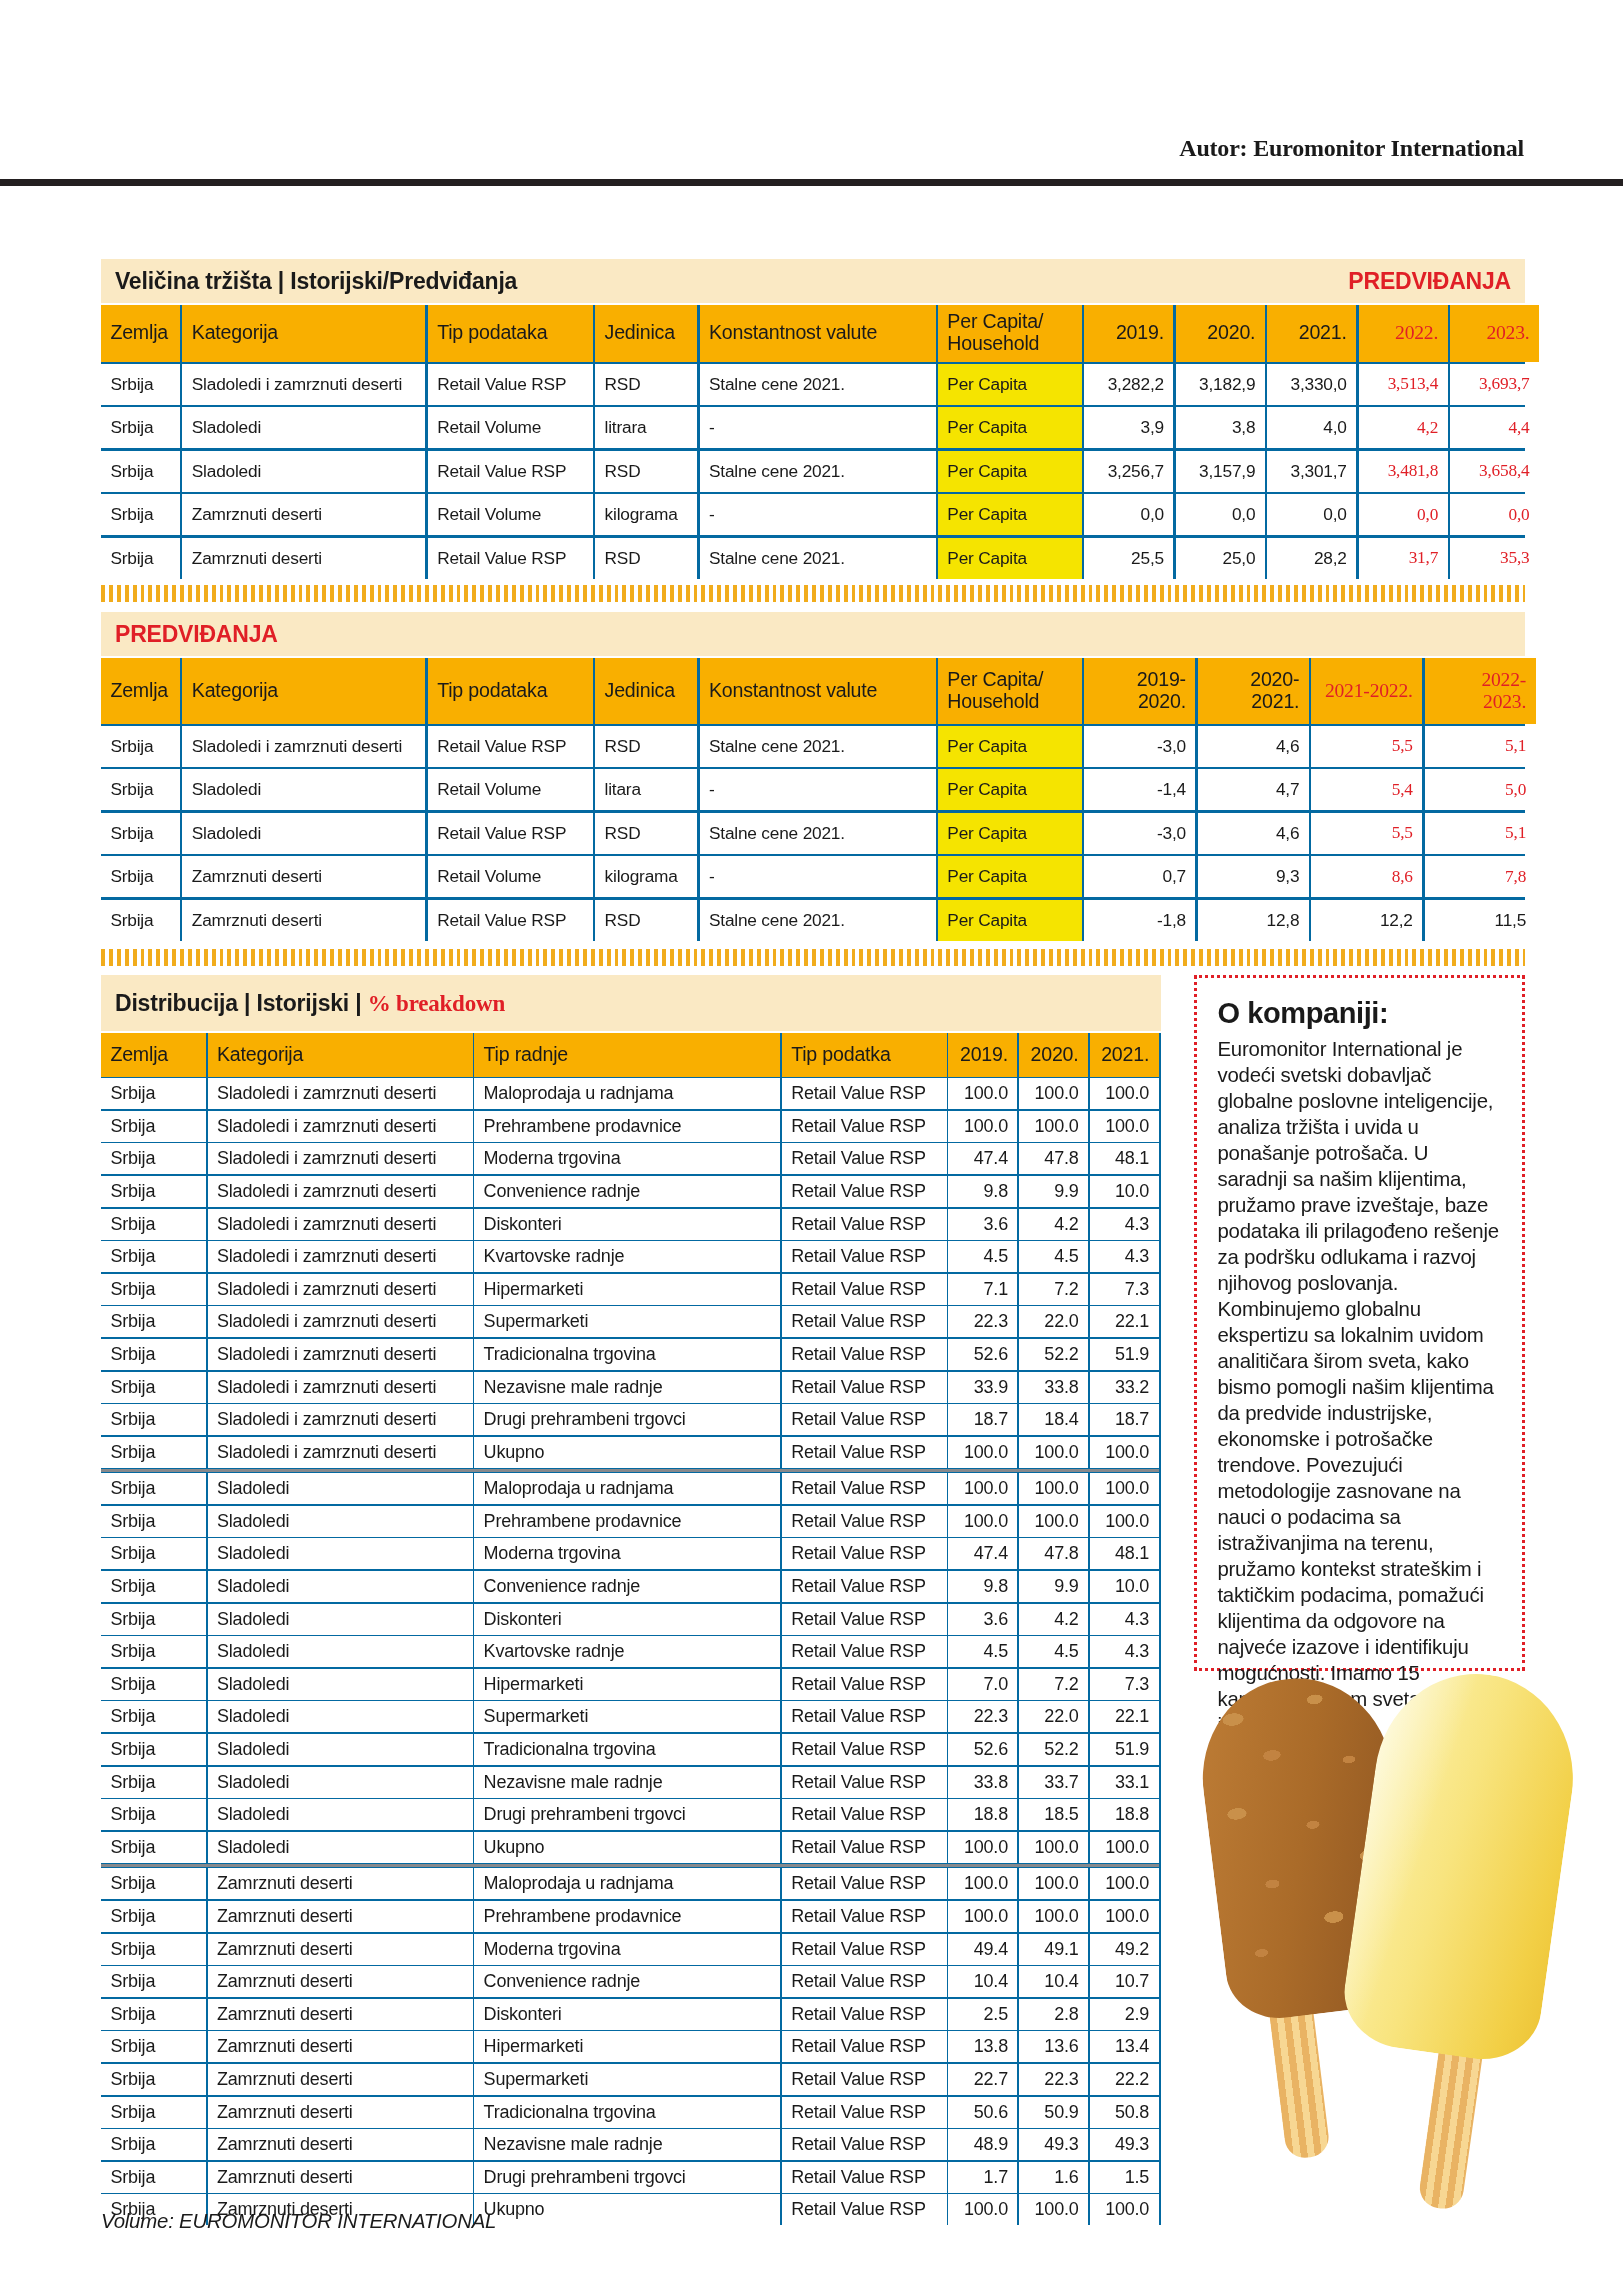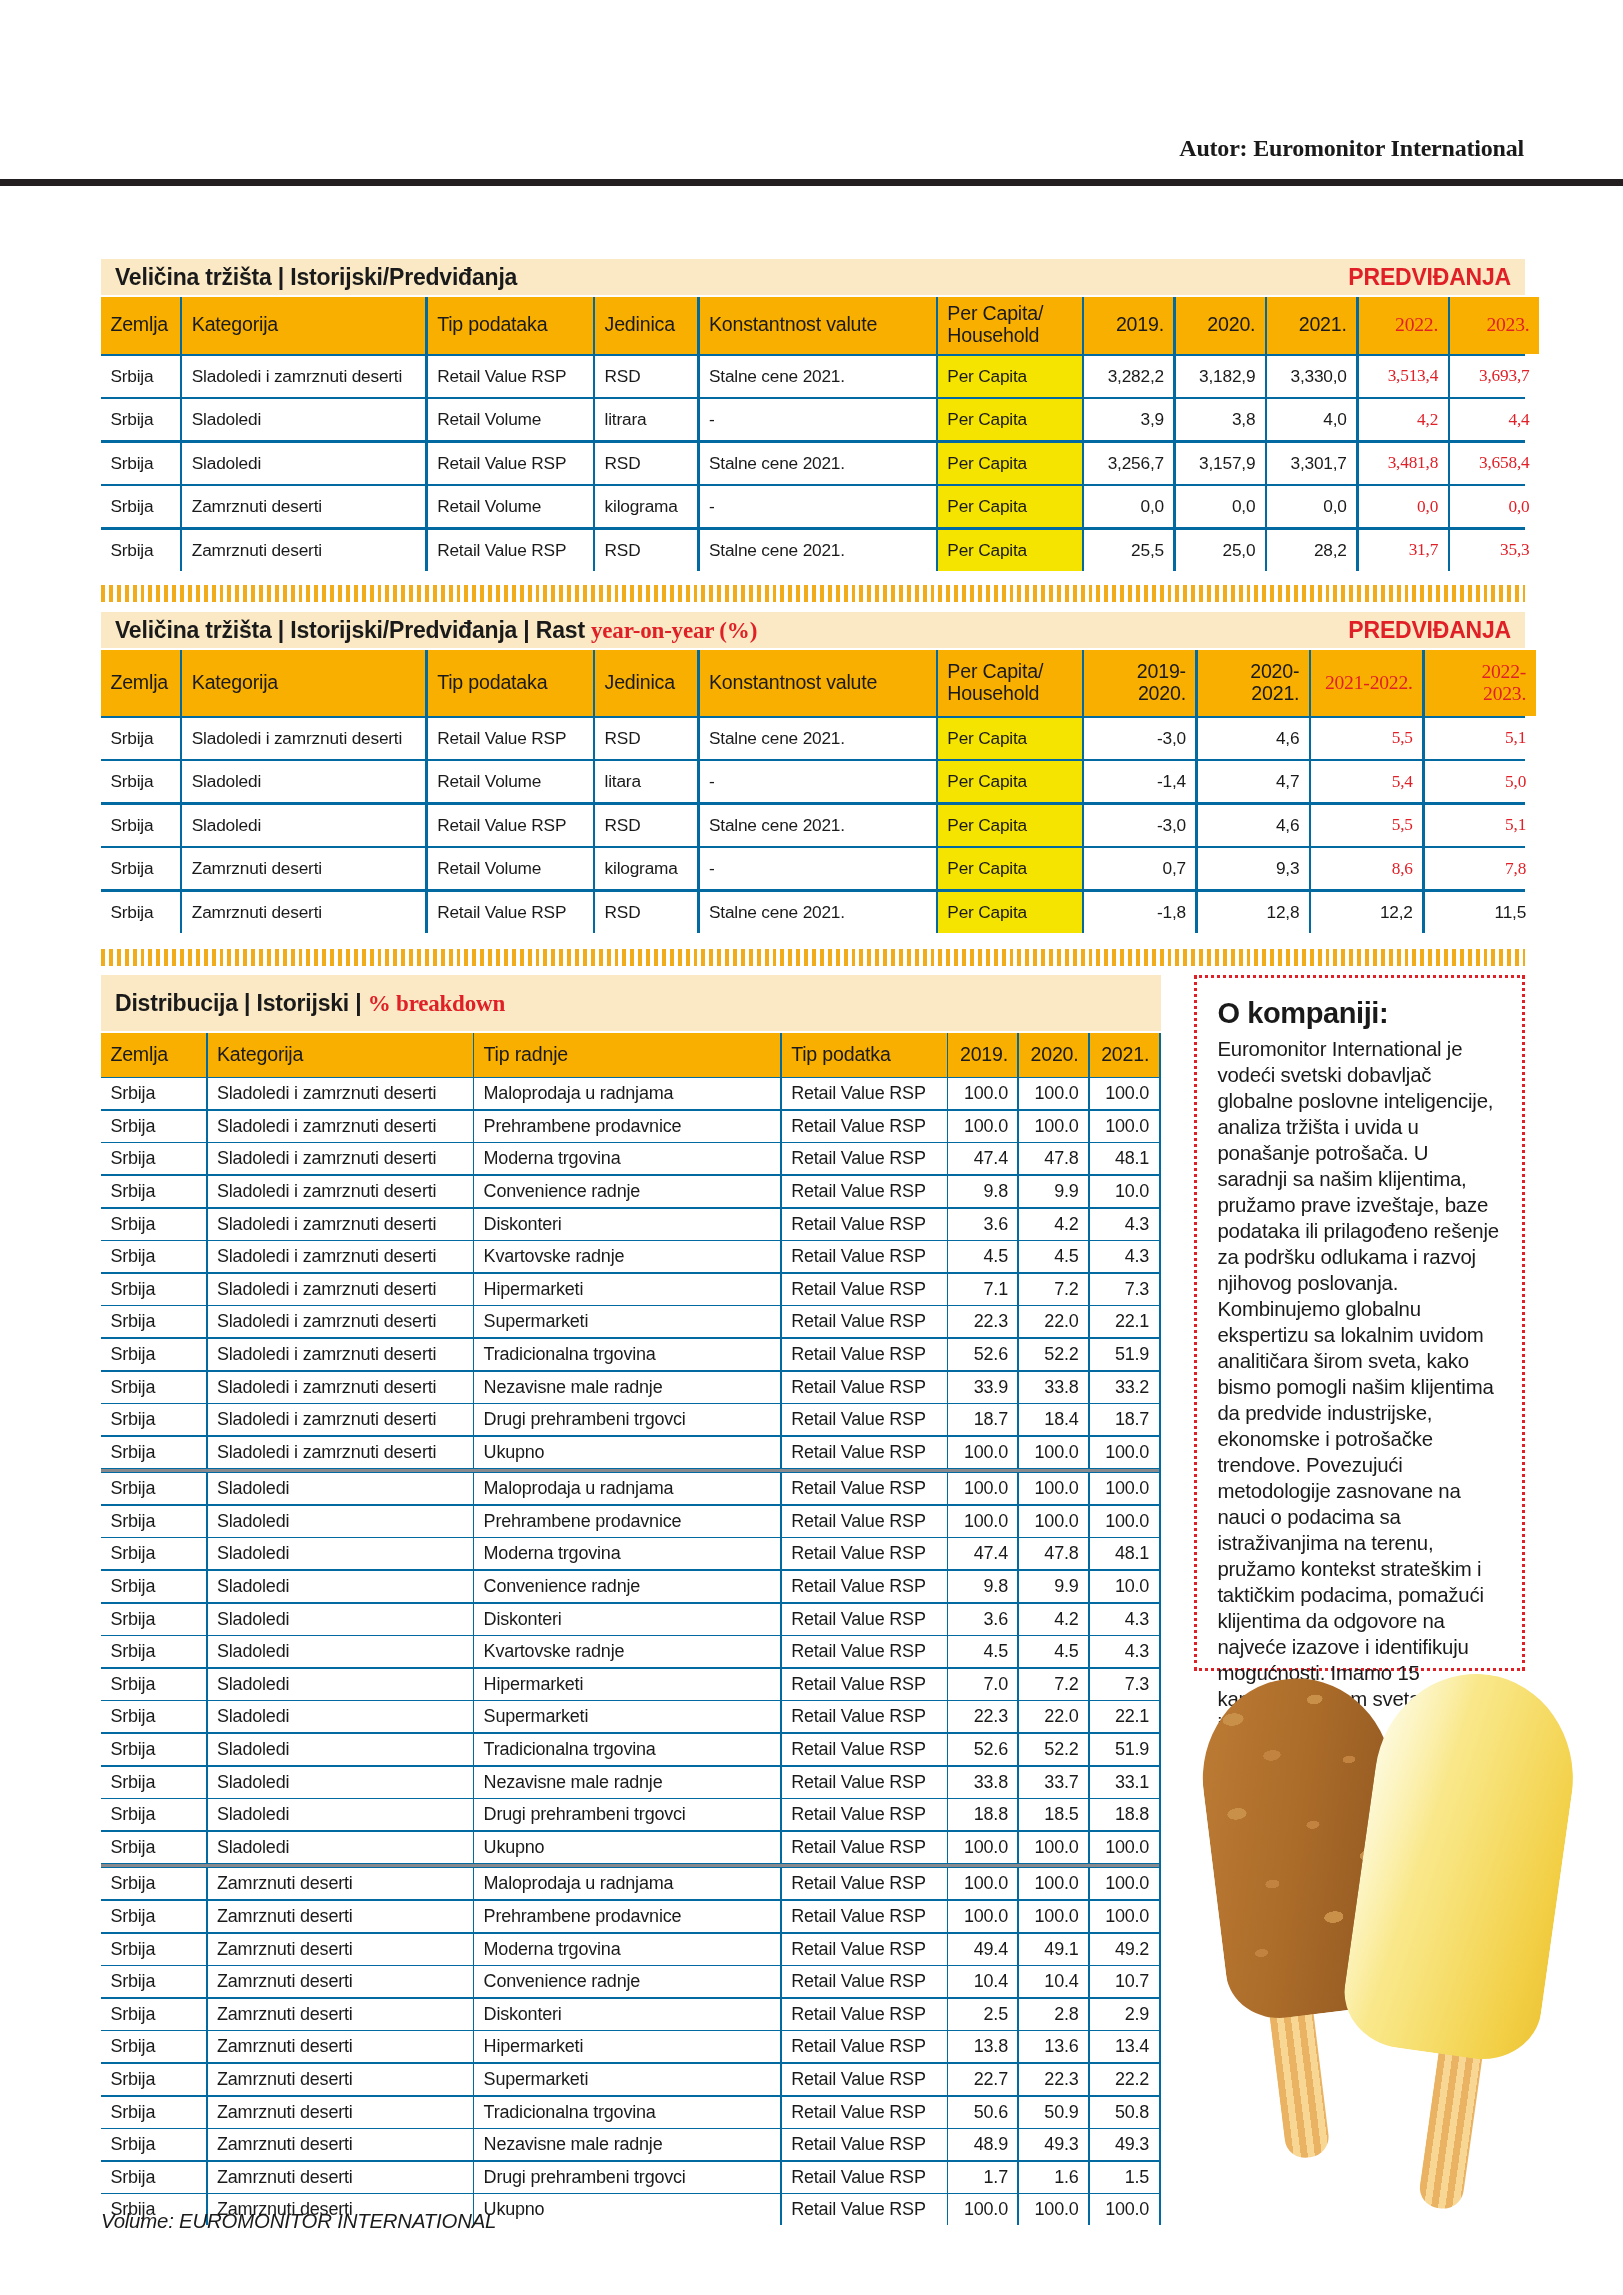--- a/index.html
+++ b/index.html
@@ -5,21 +5,21 @@
   html,body{margin:0;padding:0;background:#fff;}
   body{width:1623px;height:2295px;font-family:"Liberation Sans",sans-serif;color:#1a1a1a;letter-spacing:-0.2px;}
   .page{position:relative;width:1623px;height:2295px;overflow:hidden;background:#fff;}
 
   .autor{position:absolute;top:135px;right:99px;font-family:"Liberation Serif",serif;font-weight:700;font-size:24px;}
   .top-rule{position:absolute;top:179px;left:0;width:1623px;height:7px;background:#231f20;}
 
   .tbl{position:absolute;left:101px;width:1424px;}
   #t1{top:259px;} #t2{top:612px;} #t3{top:975px;width:1060px;}
 
-  .titlebar{display:flex;justify-content:space-between;align-items:center;background:#FAE9C4;height:36px;padding:0 14px;box-sizing:border-box;font-size:23px;font-weight:700;}
+  .titlebar{display:flex;justify-content:space-between;align-items:center;background:#FAE9C4;height:44px;padding:0 14px;box-sizing:border-box;font-size:23px;font-weight:700;}
   #t3 .titlebar{height:56px;}
   .titlebar .red, .cell.red, .hcell.red{color:#E01F26;font-family:Liberation Serif, serif;}
   .badge{color:#E01F26;font-weight:700;}
 
   .grid{display:grid;background:#0369a1;margin-top:1.6px;}
   #g1,#g2{gap:2.4px;}
   #g3{gap:1.6px;}
   #g1{grid-template-columns:79px 243px 165px 102px 236px 144px repeat(5,89px);}
   #g2{grid-template-columns:79px 243px 165px 102px 236px 144px repeat(4,111px);}
   #g3{grid-template-columns:105px 265px 306px 165px repeat(3,69px);}
@@ -164,21 +164,20 @@
         <div class="cell num">28,2</div>
         <div class="cell num red">31,7</div>
         <div class="cell num red">35,3</div>
       </div>
   </section>
 
   <div class="stripes" id="s1"></div>
 
   <section class="tbl" id="t2">
     <div class="titlebar">
-      <div><span>Veličina tržišta | Istorijski/Predviđanja | Rast </span><span class="red">year-on-year (%)</span></div>
       <span class="badge">PREDVIĐANJA</span>
     </div>
     <div class="grid" id="g2">
         <div class="hcell">Zemlja</div>
         <div class="hcell">Kategorija</div>
         <div class="hcell">Tip podataka</div>
         <div class="hcell">Jedinica</div>
         <div class="hcell">Konstantnost valute</div>
         <div class="hcell">Per Capita/ Household</div>
         <div class="hcell num">2019-2020.</div>

